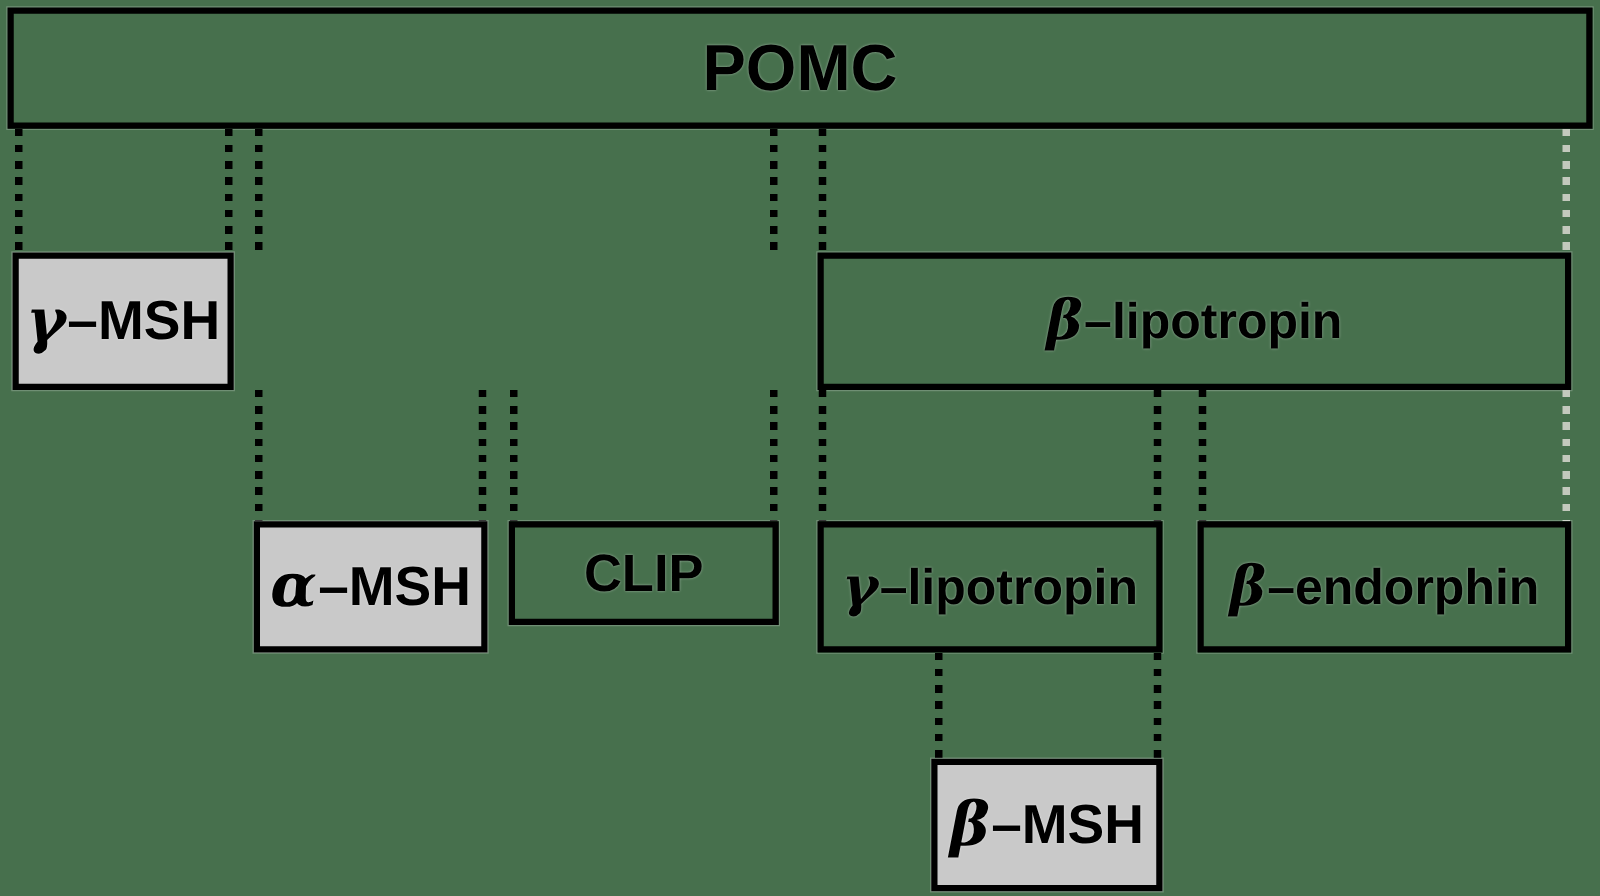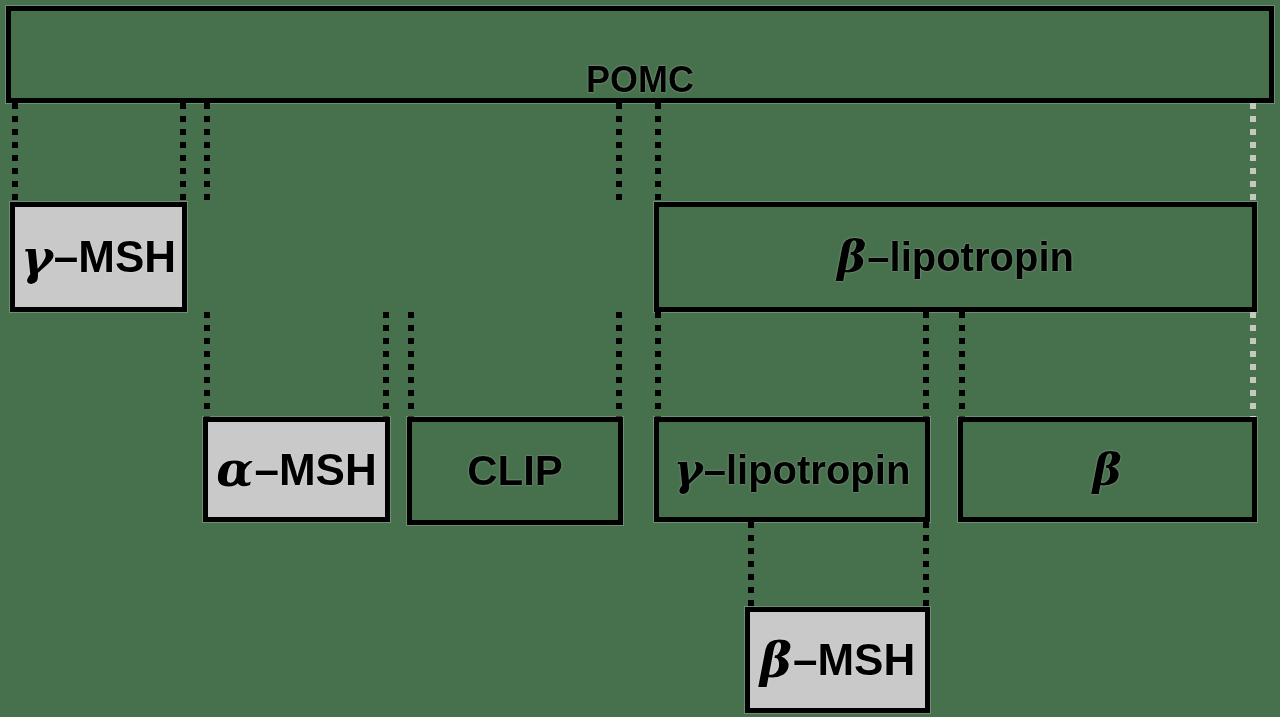--- a/index.html
+++ b/index.html
@@ -36,26 +36,26 @@
   .box.filled{background:var(--box-fill);}
   .box.hollow{background:transparent;}
   .greek{
     font-family:"DejaVu Serif", serif;
     font-style:italic;
     font-weight:bold;
     font-size:1.1em;
     margin-right:1px;
   }
   
-  .b-pomc {left:6px;   top:6px;   width:1268px; height:97px;  font-size:36px;align-items:flex-end;}
+  .b-pomc {left:6px;   top:6px;   width:1268px; height:97px;  font-size:52px;}
   .b-gmsh {left:10px;  top:202px; width:177px;  height:110px; font-size:44px;}
   .b-acth {left:203px; top:202px; width:419px;  height:110px; font-size:44px;}
   .b-blip {left:654px; top:202px; width:603px;  height:110px; font-size:40px;}
   .b-amsh {left:203px; top:417px; width:187px;  height:105px; font-size:44px;}
-  .b-clip {left:407px; top:417px; width:216px;  height:108px; font-size:42px;}
+  .b-clip {left:407px; top:417px; width:216px;  height:83px; font-size:42px;}
   .b-glip {left:654px; top:417px; width:276px;  height:105px; font-size:40px;}
   .b-bend {left:958px; top:417px; width:299px;  height:105px; font-size:40px;}
   .b-bmsh {left:745px; top:607px; width:185px;  height:106px; font-size:44px;}
   
   .connector{
     position:absolute;
     width:6px;
     background:repeating-linear-gradient(to bottom,
       var(--line) 0px, var(--line) 6px,
       transparent 6px, transparent 13px);
@@ -113,20 +113,21 @@
   </div>
   <div class="box hollow b-clip">
     <span>CLIP</span>
   </div>
   <div class="box hollow b-glip">
     <span class="greek">γ</span>
       <span>–lipotropin</span>
   </div>
   <div class="box hollow b-bend">
     <span class="greek">β</span>
+      <span>–endorphin</span>
   </div>
 
   <div class="connector band-c cx11"></div>
   <div class="connector band-c cx9"></div>
 
   <div class="box filled b-bmsh">
     <span class="greek">β</span>
       <span>–MSH</span>
   </div>
 

